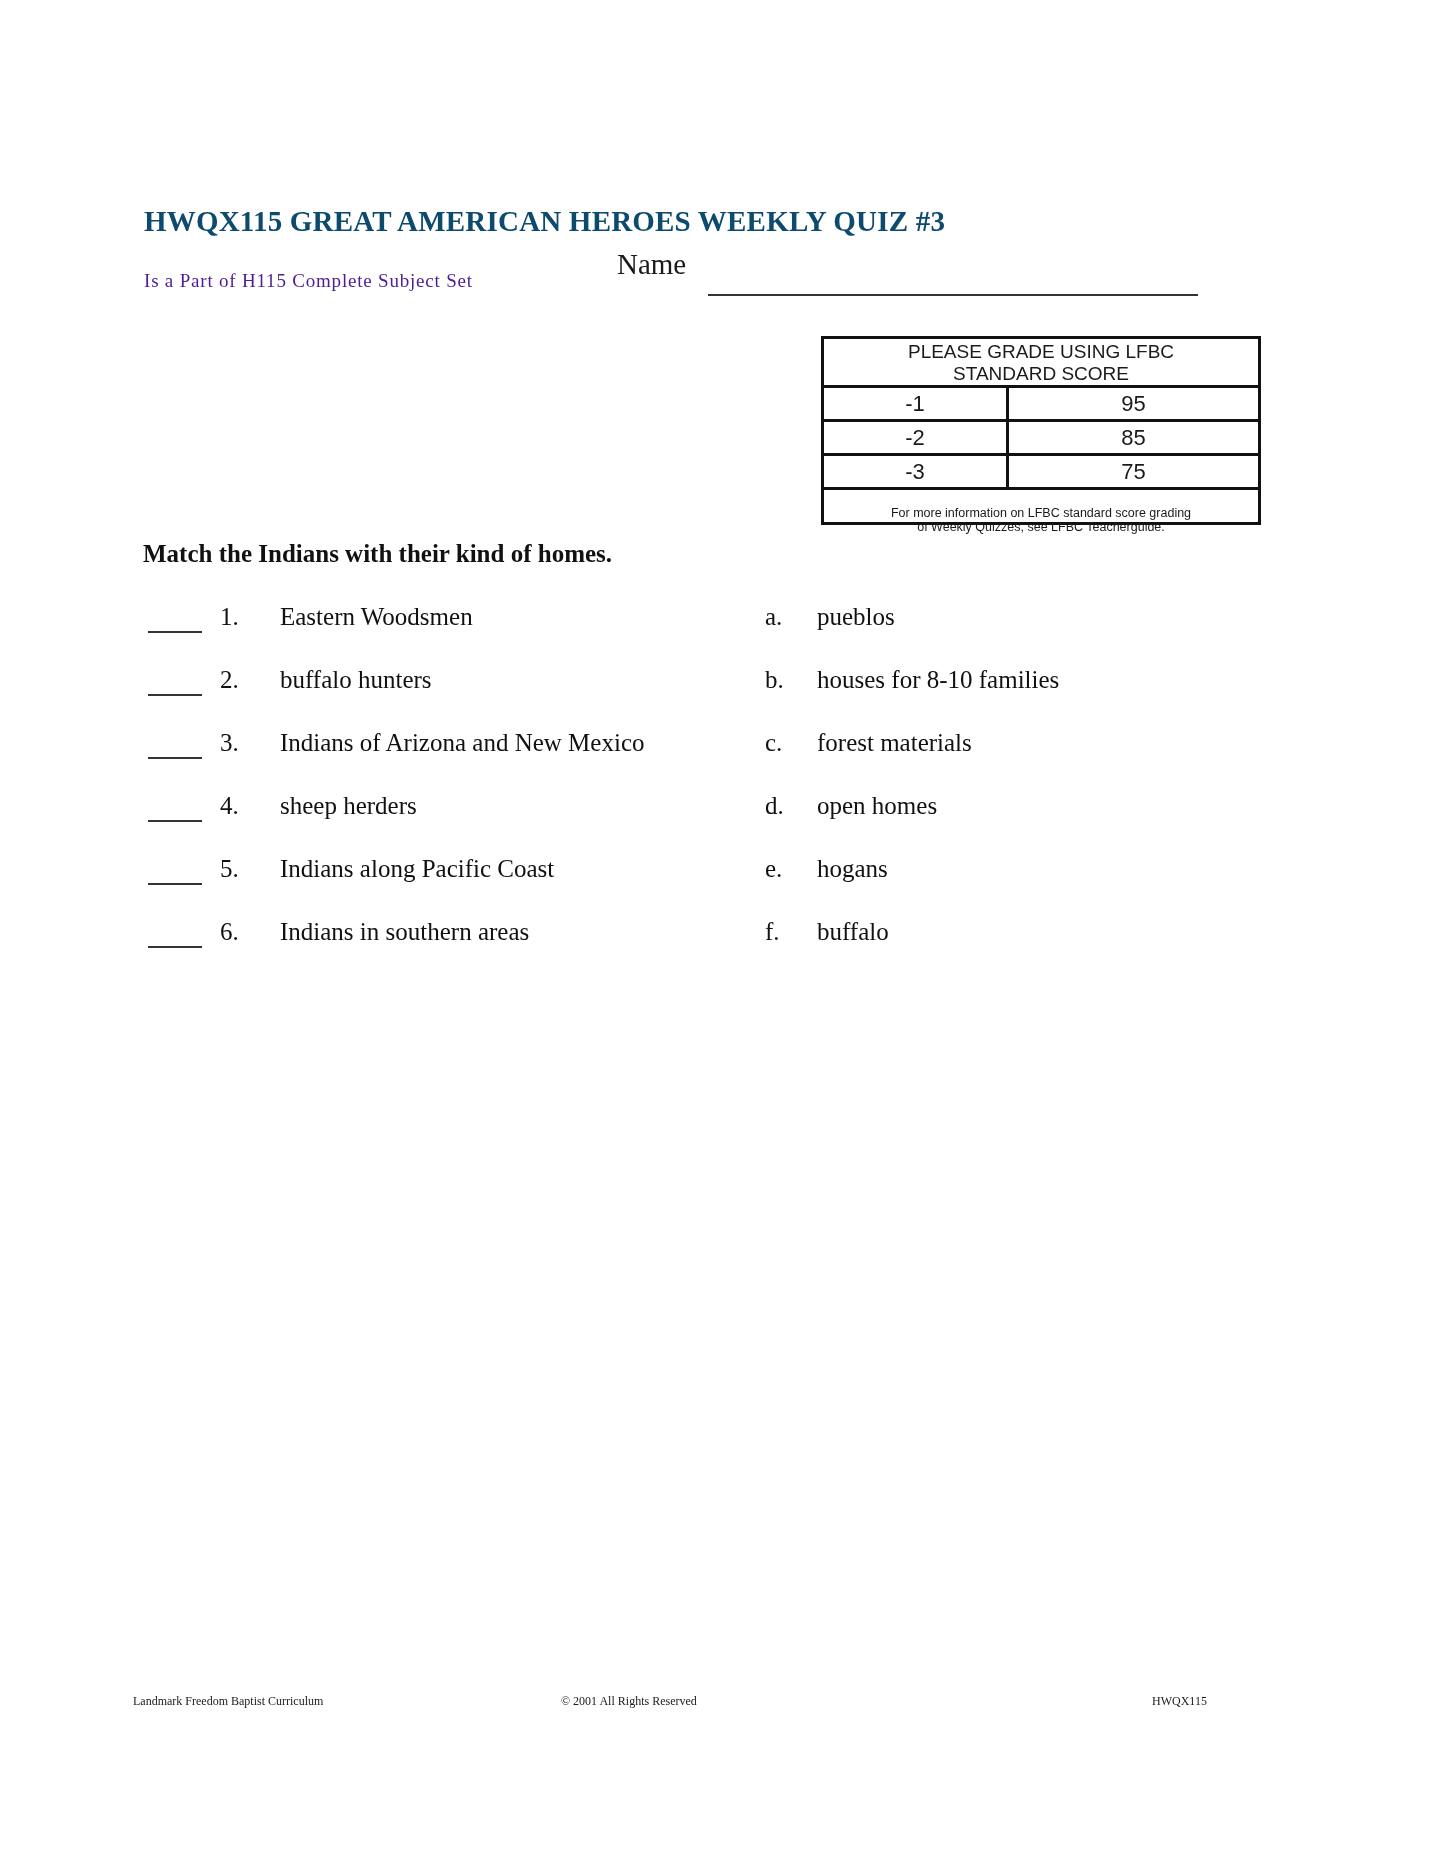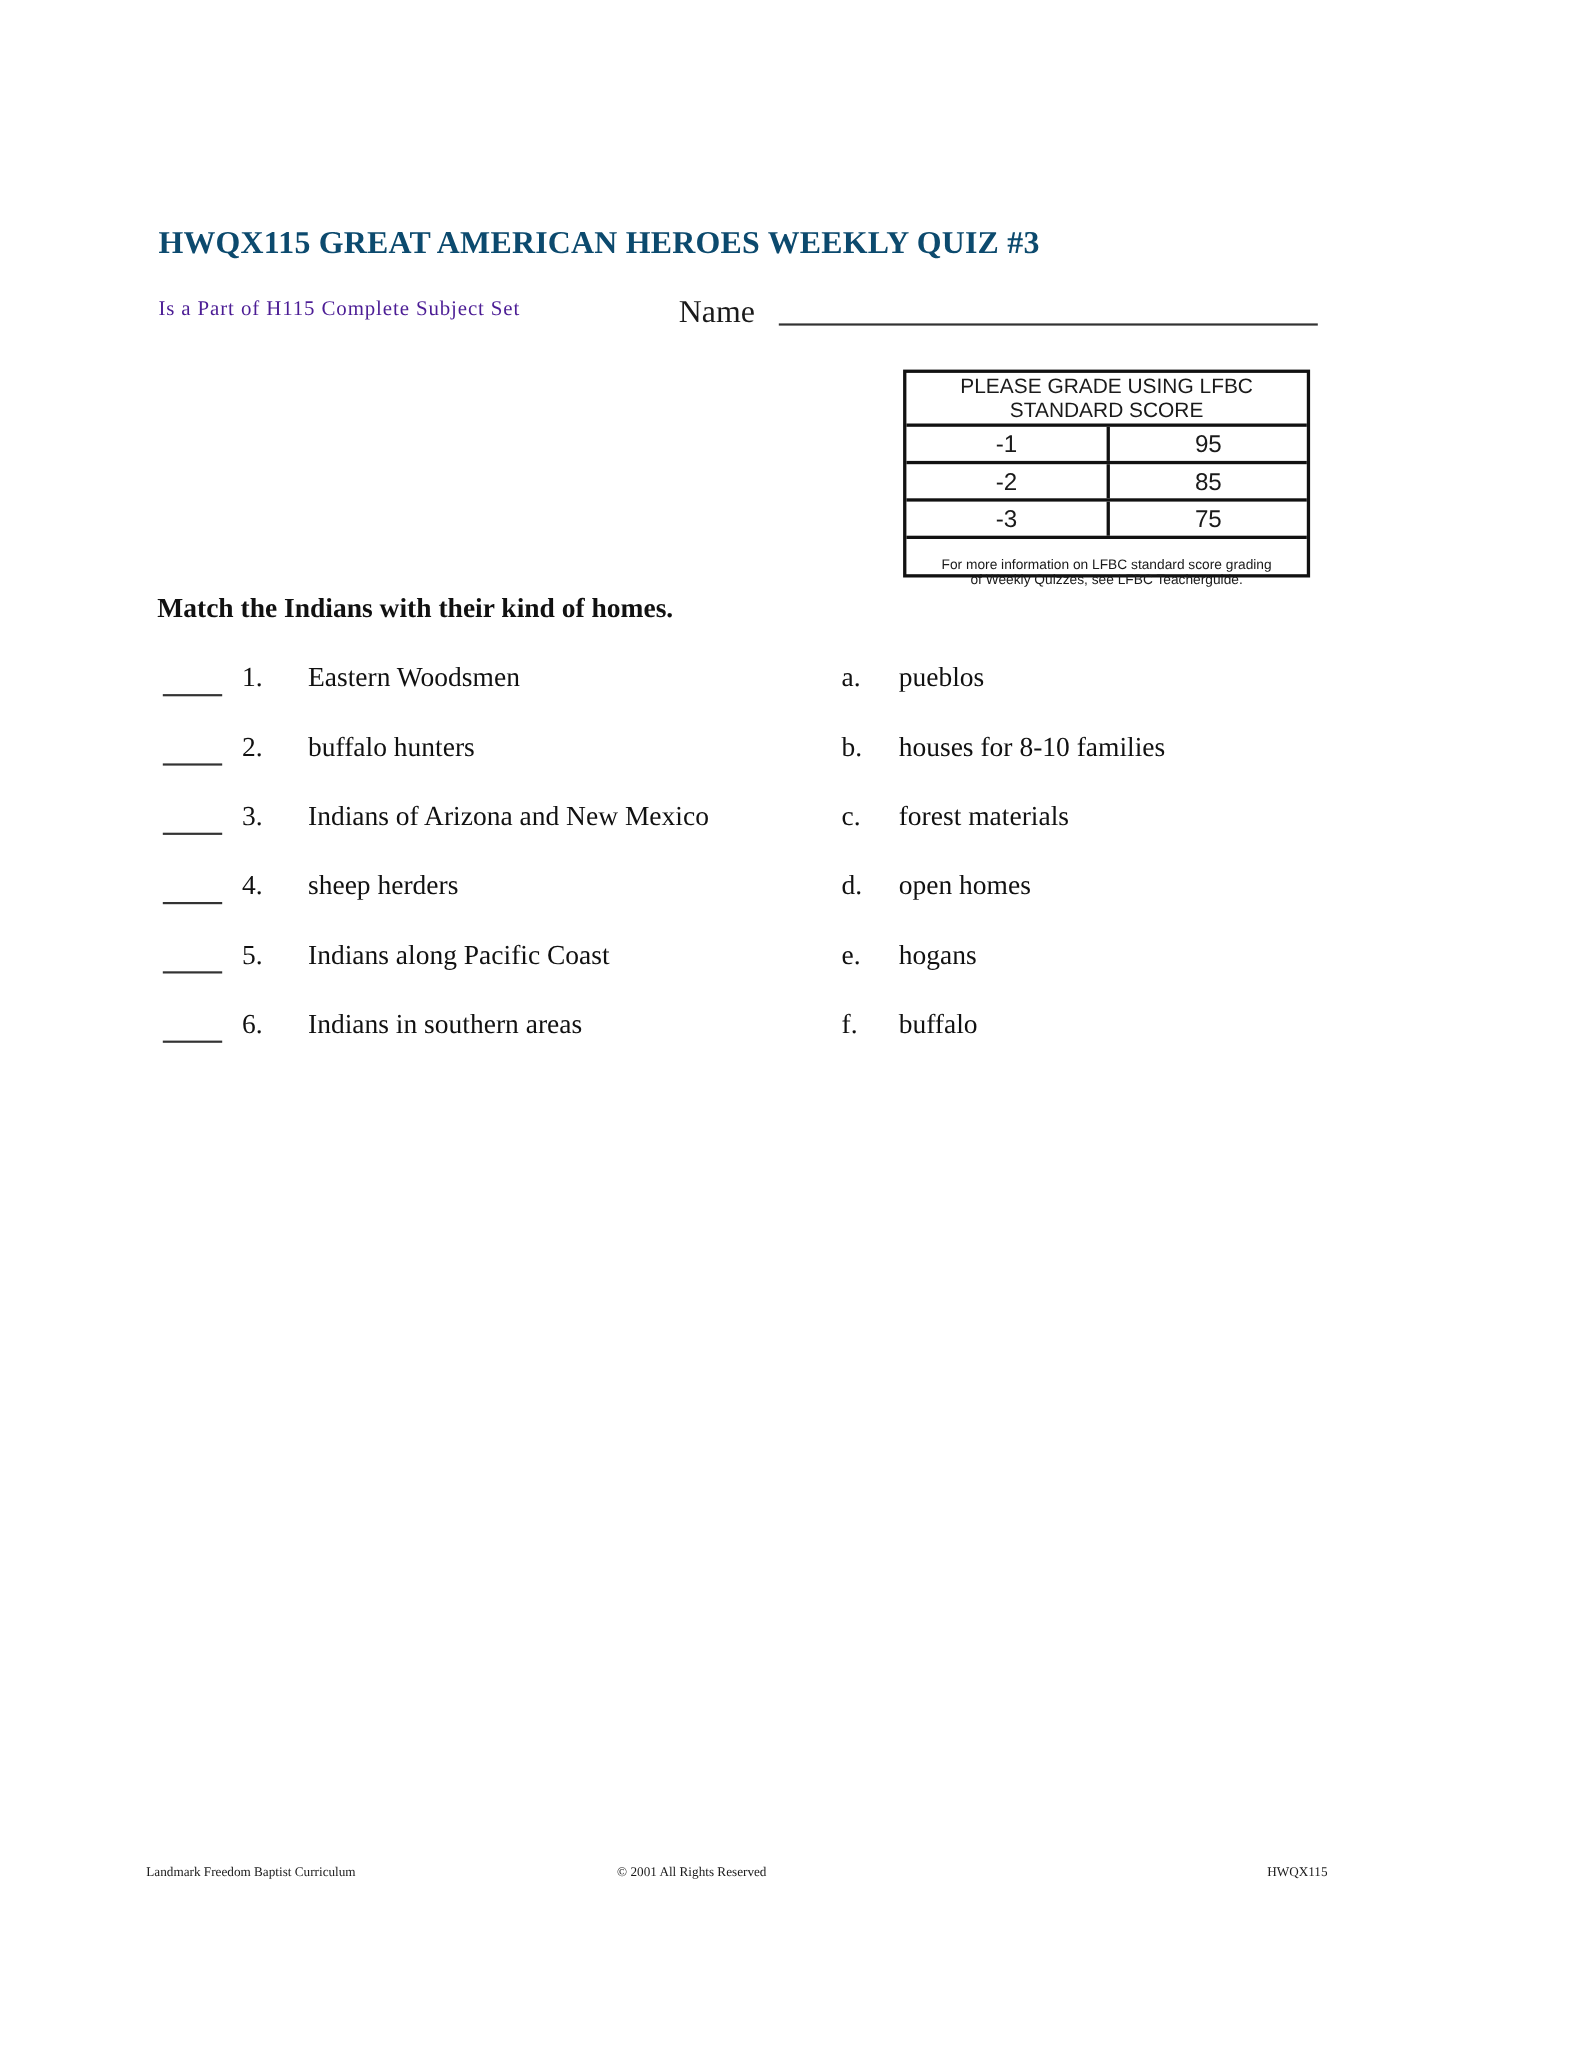--- a/index.html
+++ b/index.html
@@ -13,32 +13,32 @@
     .title {
       left: 144px; top: 205px;
       font-size: 29px; font-weight: bold; letter-spacing: 0.2px;
       color: #0c4a6e;
     }
     .subtitle {
       left: 144px; top: 270px;
       font-size: 19px; letter-spacing: 0.8px; color: #4c1d95;
     }
     .name-label {
-      left: 617px; top: 268px;
+      left: 617px; top: 248px;
       font-size: 29px; color: #1a1a1a;
     }
     .name-line {
       left: 708px; top: 294px; width: 490px; height: 0;
       border-bottom: 2px solid #333;
     }
 
     
     .score-table {
       position: absolute; left: 821px; top: 336px;
-      width: 370px; height: 189px;
+      width: 440px; height: 189px;
       border: 3px solid #111; box-sizing: border-box;
       font-family: "Liberation Sans", "DejaVu Sans", sans-serif;
       color: #1a1a1a;
     }
     .st-header {
       height: 49px; border-bottom: 3px solid #111; box-sizing: border-box;
       text-align: center; font-size: 19px; line-height: 22px; padding-top: 2px;
     }
     .st-row {
       display: flex; height: 34px; border-bottom: 3px solid #111; box-sizing: border-box;

